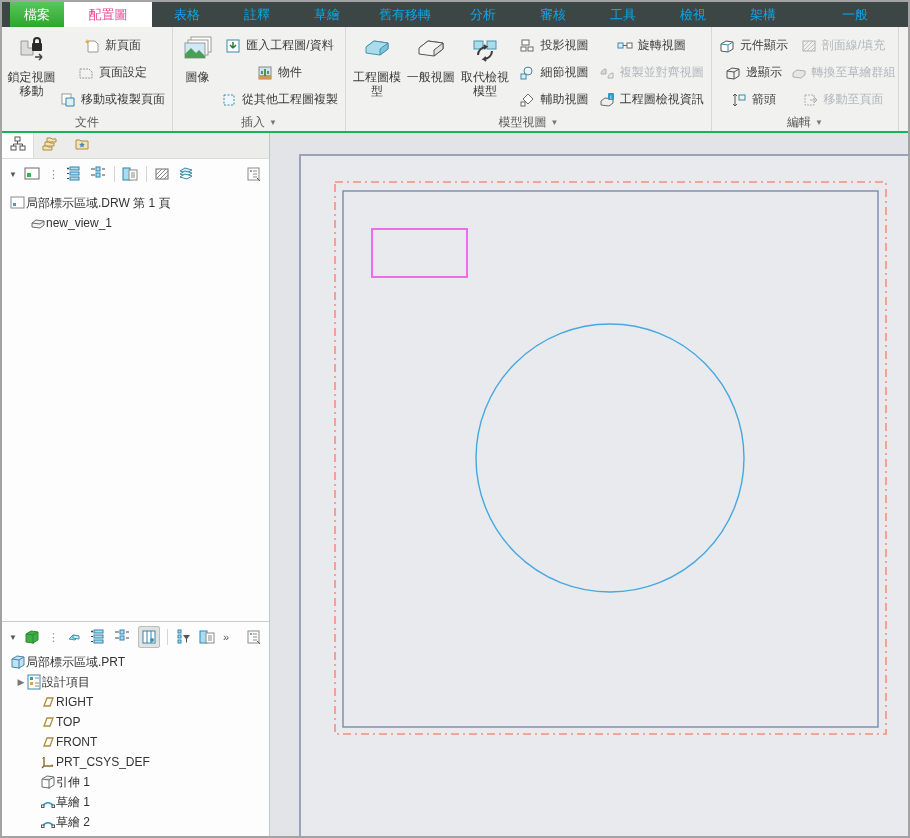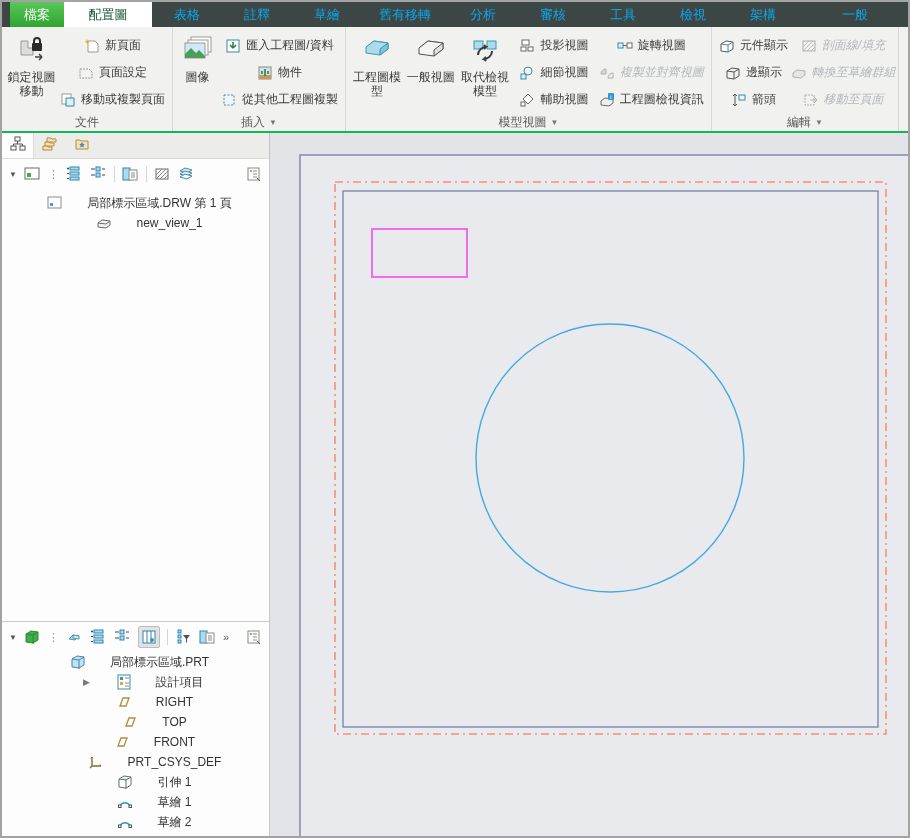--- a/index.html
+++ b/index.html
@@ -27,21 +27,21 @@
   .tab-file {
     width:54px; display:flex; align-items:center; justify-content:center;
     background:linear-gradient(#58c858,#2fa42f);
     color:#fff; font-size:13px; cursor:default;
   }
   .tab {
     padding:0 4px; width:70px;
     display:flex; align-items:center; justify-content:center;
     color:#0ea5e9; font-size:13px; cursor:default; white-space:nowrap;
   }
-  .tab.active { background:#ffffff; color:#14532d; width:88px; }
+  .tab.active { background:#ffffff; color:#ec4899; width:88px; }
   .tab.wide { width:86px; }
   .tab.last { margin-left:auto; }
 
   
   .ribbon {
     height:104px; flex:0 0 104px;
     background:#f1f1f0;
     display:flex; align-items:stretch;
   }
   .rgroup {
@@ -61,21 +61,21 @@
     font-size:12px; color:#3b3b3b; text-align:center; line-height:14px;
     cursor:default;
   }
   .bigbtn .bicon { width:34px; height:34px; margin-bottom:3px; }
   .smallcol { display:flex; flex-direction:column; justify-content:flex-start; padding-top:3px; }
   .smallbtn {
     height:27px; display:flex; align-items:center; gap:5px;
     font-size:12px; color:#3c3c3c; white-space:nowrap; cursor:default; padding:0 3px;justify-content:center;
   }
   .smallbtn .sicon { width:16px; height:16px; flex:0 0 16px; }
-  .smallbtn.disabled { color:#b3b7ba;font-style:italic; }
+  .smallbtn.disabled { color:#b3b7ba; }
   .ribbon-filler { flex:1; }
 
   
   .green-divider { height:2px; flex:0 0 2px; background:#17b35a; }
 
   
   .work { flex:1; display:flex; min-height:0; }
 
   
   .nav {
@@ -98,22 +98,22 @@
   .tbicon { width:17px; height:17px; display:flex; align-items:center; justify-content:center; cursor:default; }
   .tbicon.pressed { background:#e2e2e0; border:1px solid #bdbdbb; border-radius:2px; width:22px; height:22px; }
   .caret { font-size:8px; color:#555; cursor:default; }
   .kebab { font-size:11px; color:#888; letter-spacing:0; cursor:default; }
   .chev { font-size:11px; color:#555; cursor:default; }
 
   .tree-top { flex:1; overflow:hidden; padding-top:4px; }
   .nav-split { height:1px; background:#c9cbcd; flex:0 0 1px; }
   .tree-bottom { flex:0 0 auto; padding-bottom:4px; }
   .tree-row {
-    height:20px; display:flex; align-items:center; gap:24px;
-    font-size:12px; color:#333; white-space:nowrap; cursor:default;justify-content:center;
+    height:20px; display:flex; align-items:center; gap:0;
+    font-size:12px; color:#333; white-space:nowrap; cursor:default;
   }
   .tree-row .ticon { width:16px; height:16px; flex:0 0 16px; }
   .tree-row .exp { width:10px; flex:0 0 10px; font-size:9px; color:#777; text-align:center; }
   .ind1 { padding-left:8px; }
   .ind2 { padding-left:28px; }
   .ind2b { padding-left:14px; }
   .ind3 { padding-left:38px; }
 
   
   .draw {

